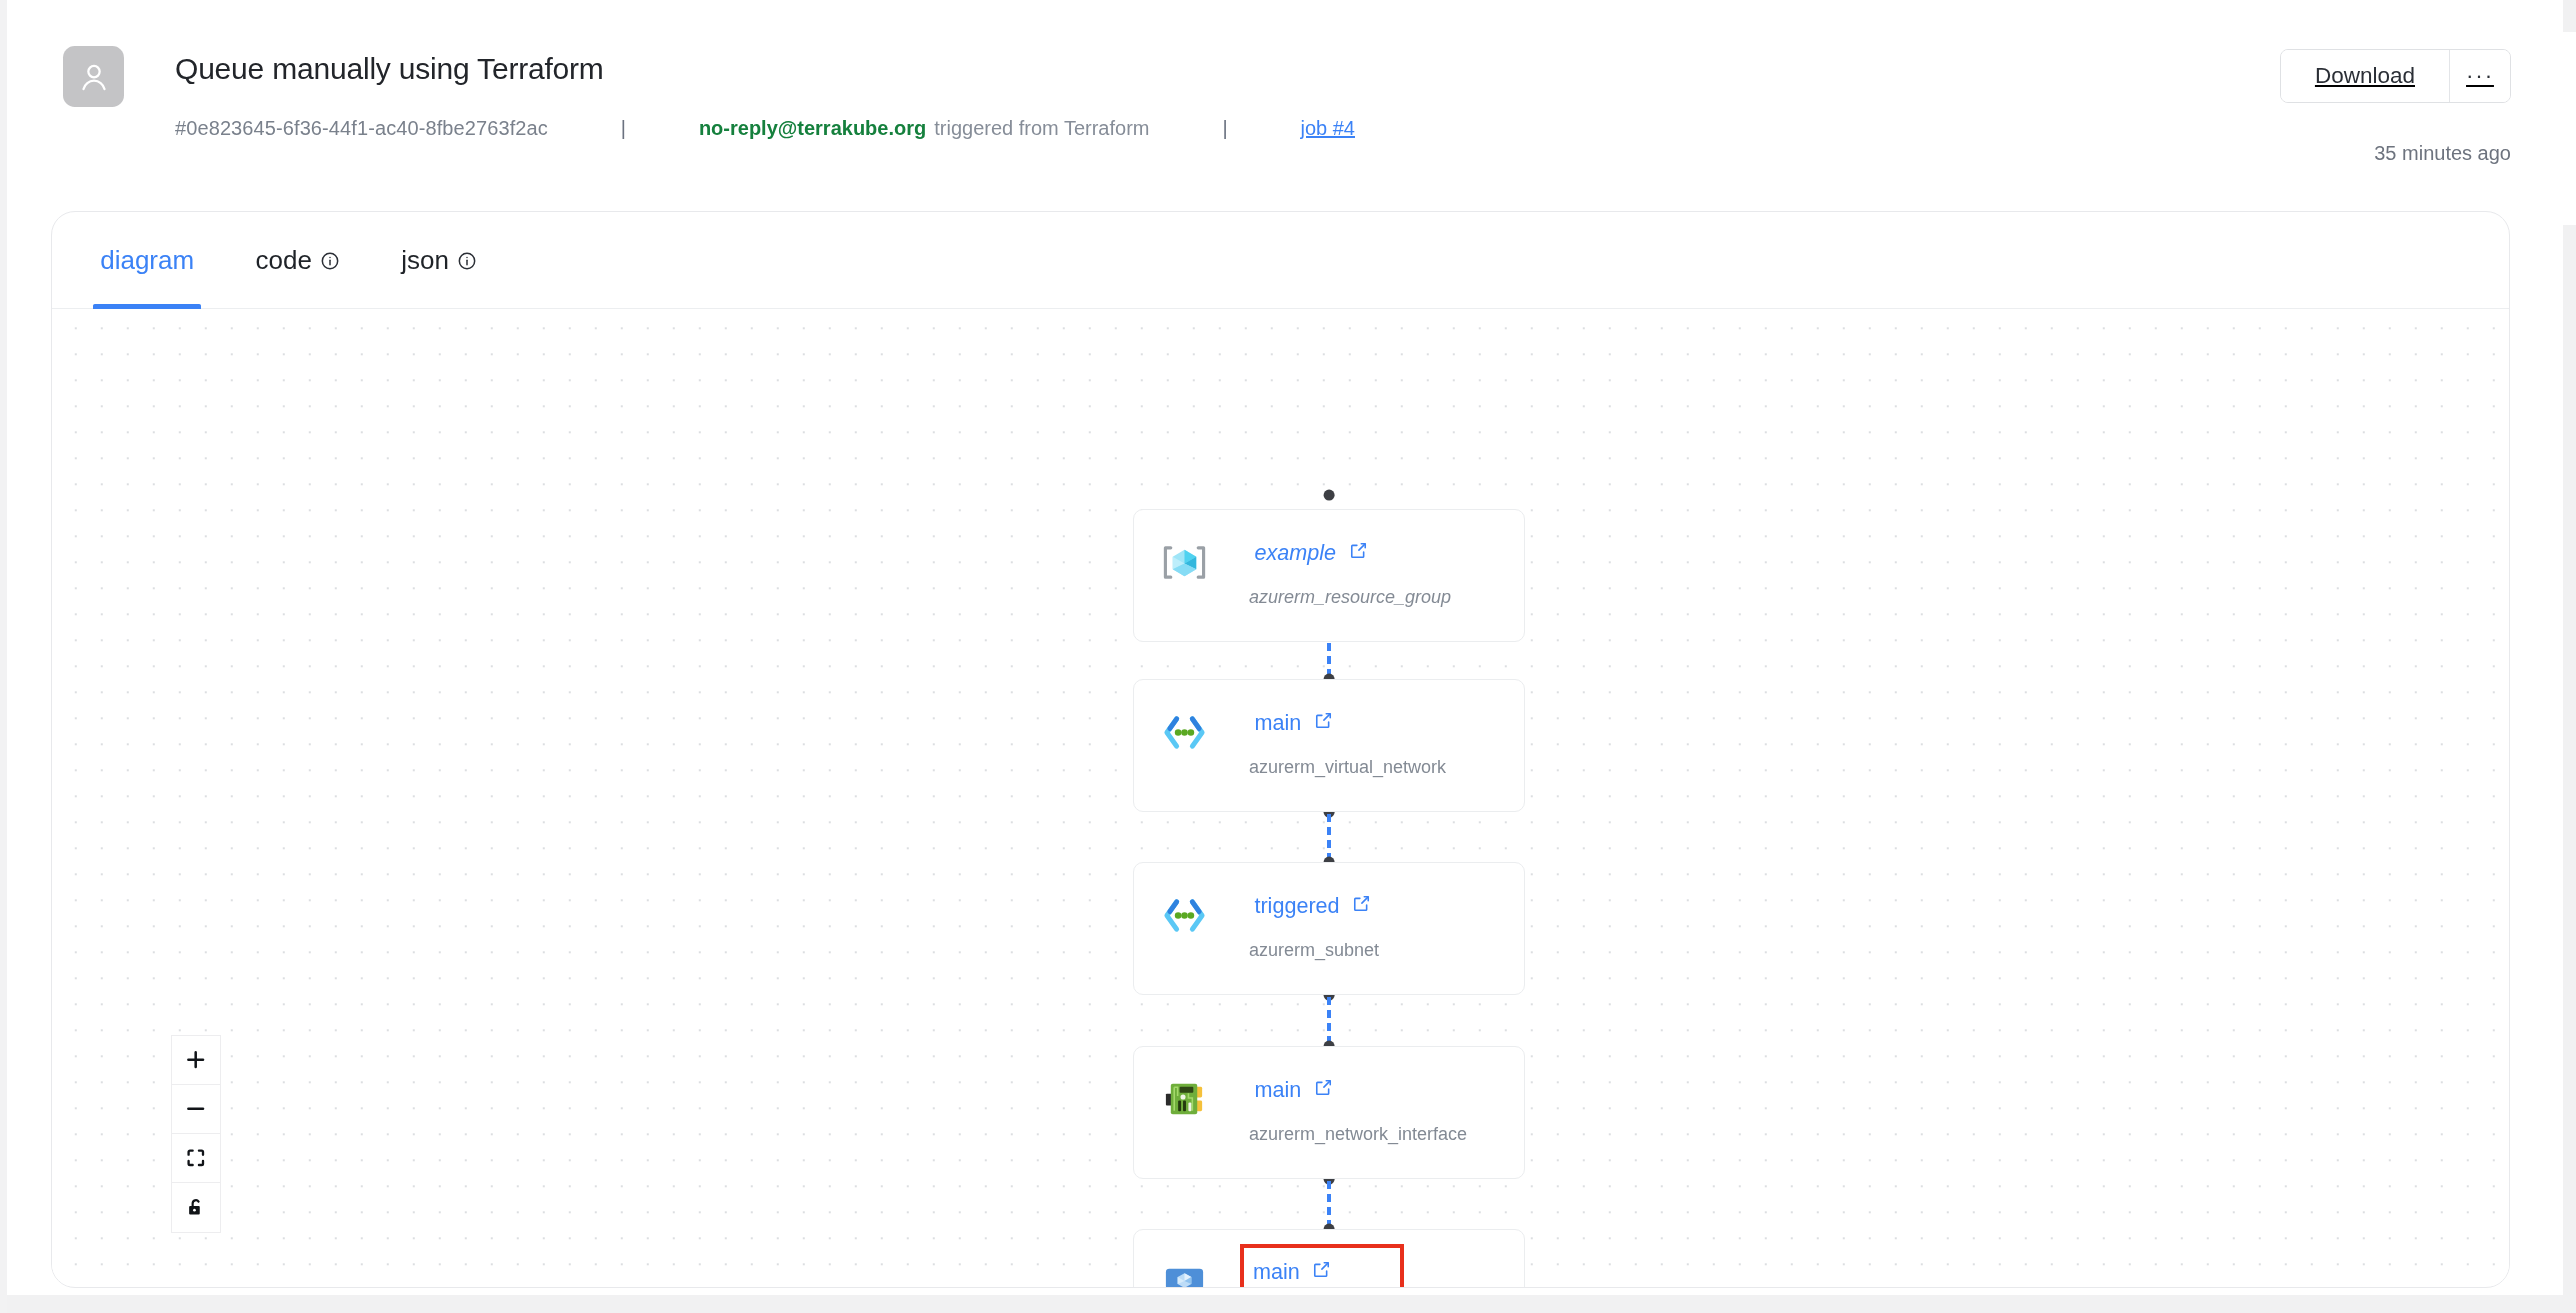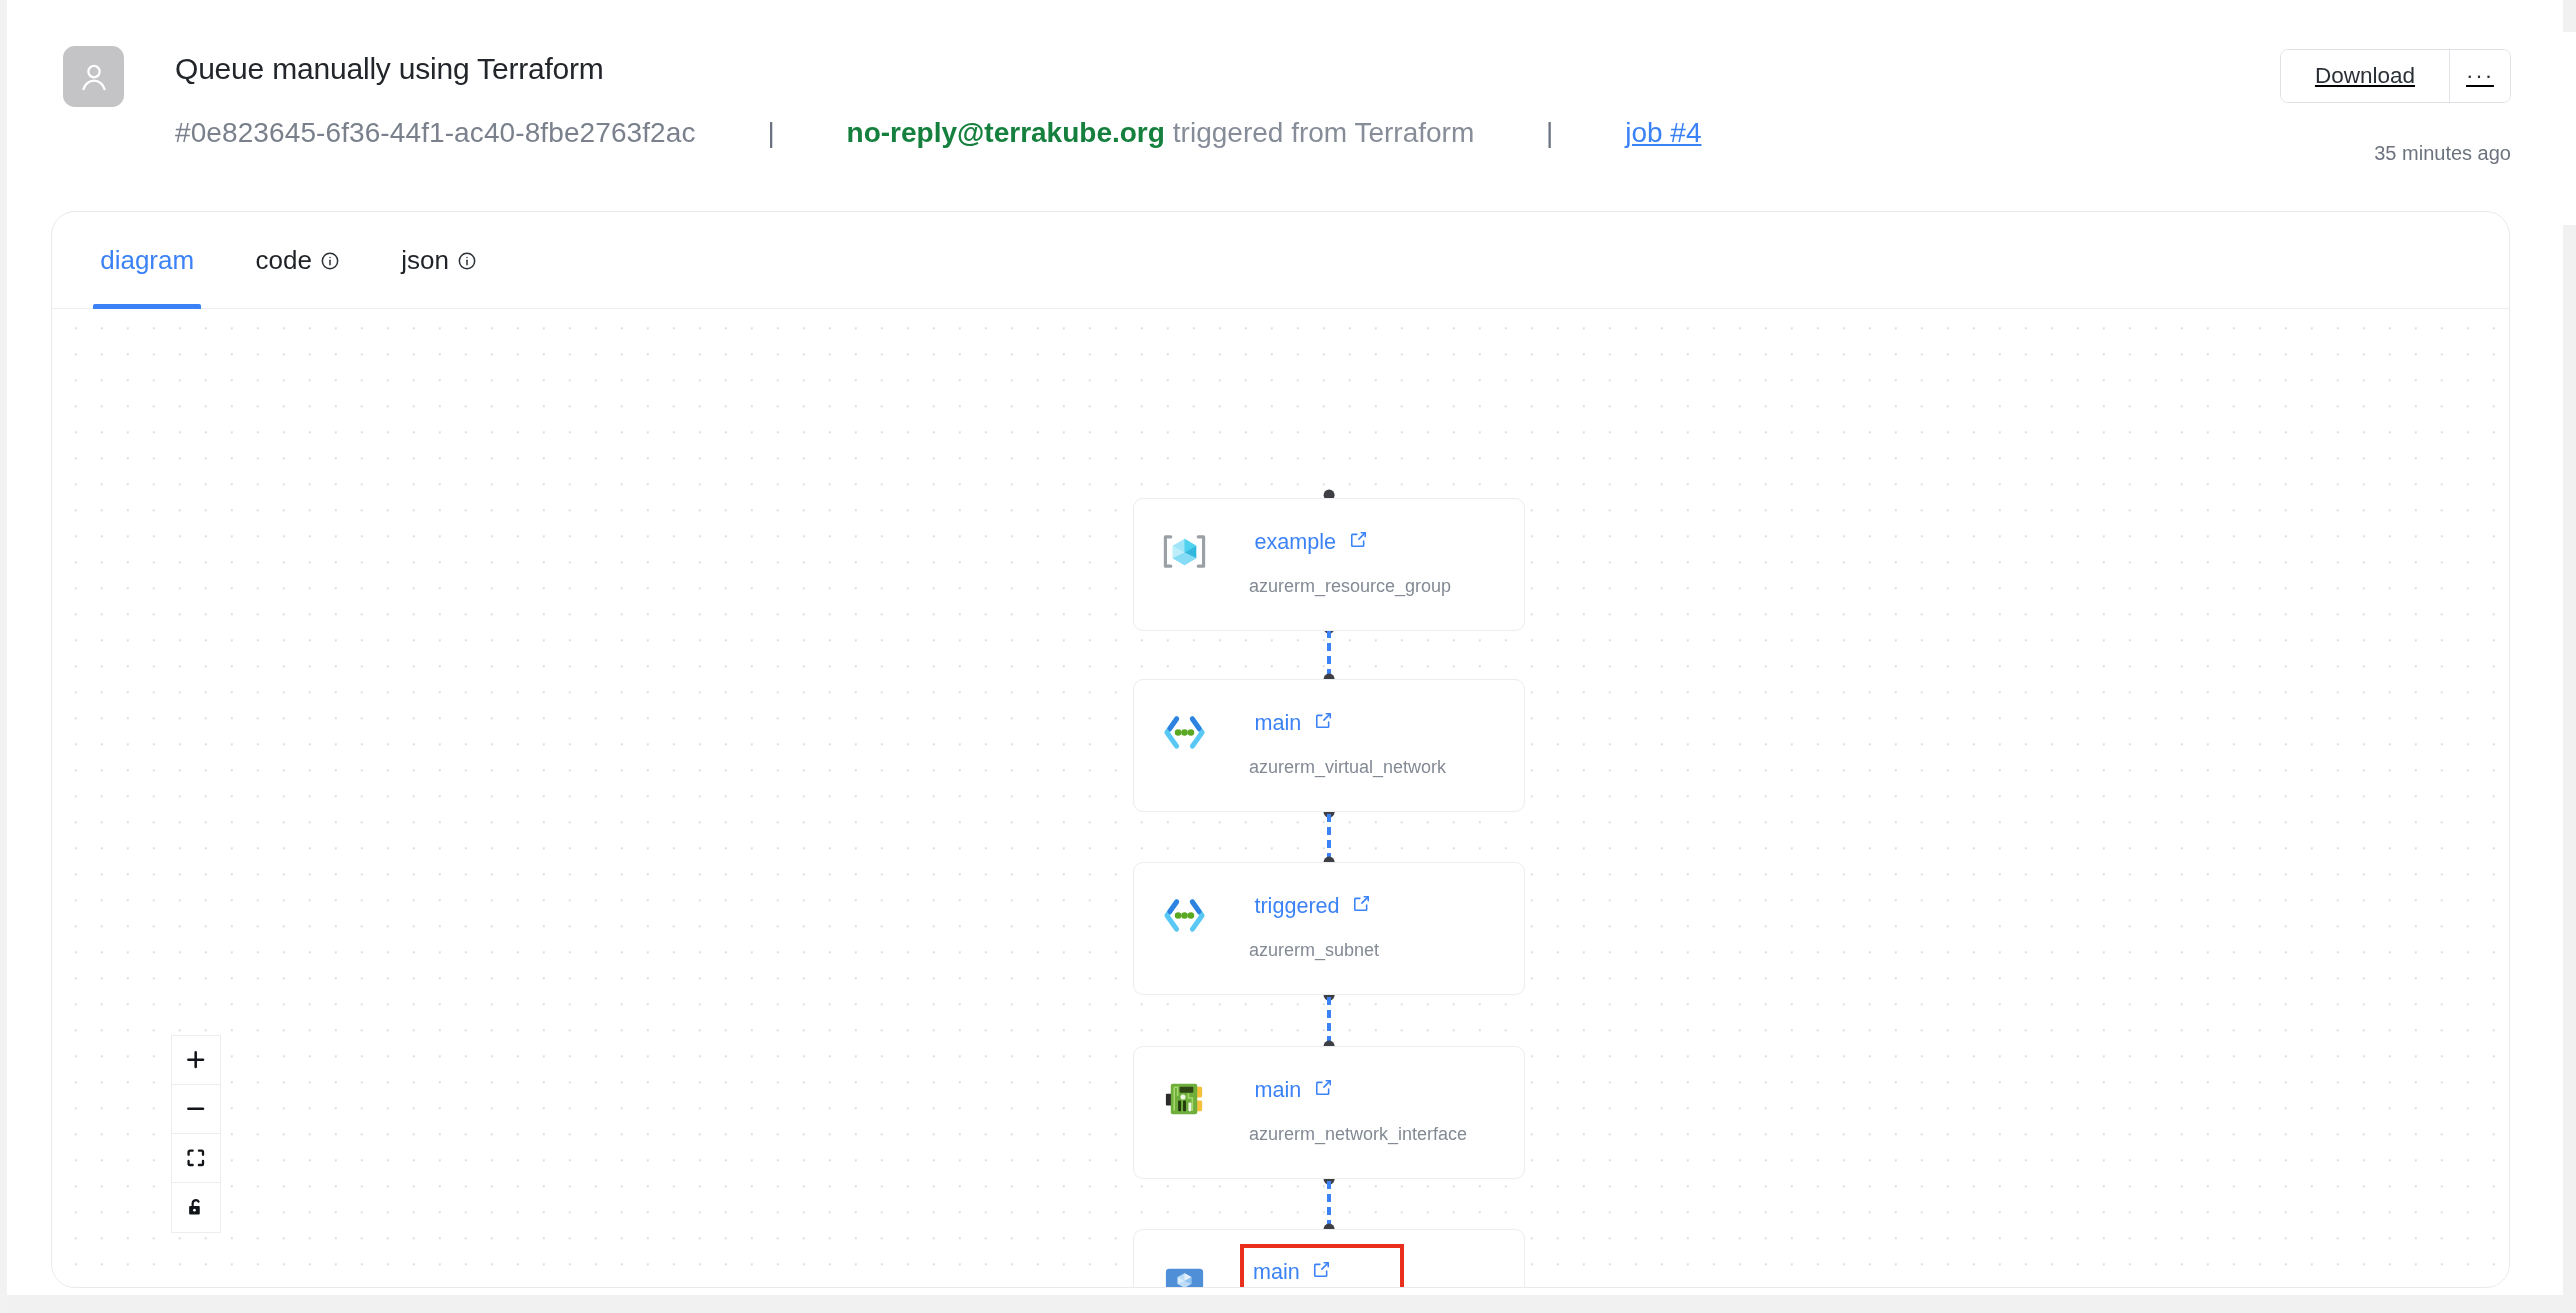--- a/index.html
+++ b/index.html
@@ -68,21 +68,21 @@
     color: #22252a;
     letter-spacing: -0.2px;
     white-space: nowrap;
   }
 
   .meta-row {
     position: absolute;
     left: 153px; top: 85px;
     display: flex;
     align-items: flex-start;
-    font-size: 28px;
+    font-size: 20px;
     color: #6b7280;
     white-space: nowrap;
   }
   .meta-id {
     color: #7a818c;
     letter-spacing: 0.1px;
   }
   .sep-gap-a { width: 151px; text-align: center; }
   .sep-gap-b { width: 151px; text-align: center; }
   .meta-actor {
@@ -365,21 +365,21 @@
       <div class="handle" style="left:1277px; top:503px;"></div>
       <div class="edge" style="left:1277px; top:505px; height:47px;"></div>
       <div class="handle" style="left:1277px; top:553px;"></div>
       <div class="handle" style="left:1277px; top:686px;"></div>
       <div class="edge" style="left:1277px; top:688px; height:47px;"></div>
       <div class="handle" style="left:1277px; top:737px;"></div>
       <div class="handle" style="left:1277px; top:870px;"></div>
       <div class="edge" style="left:1277px; top:872px; height:47px;"></div>
       <div class="handle" style="left:1277px; top:920px;"></div>
 
-      <div class="node" style="left:1081px; top:189px;">
+      <div class="node" style="left:1081px; top:200px;font-style:italic;">
         <div class="node-inner">
           <span class="node-icon">
             <svg width="47" height="47" viewBox="0 0 48 48">
               <path d="M10 9 L4.5 9 L4.5 39 L10 39" fill="none" stroke="#9aa0a6" stroke-width="3.2" stroke-linecap="round" stroke-linejoin="round"></path>
               <path d="M38 9 L43.5 9 L43.5 39 L38 39" fill="none" stroke="#9aa0a6" stroke-width="3.2" stroke-linecap="round" stroke-linejoin="round"></path>
               <polygon points="24,11 36,18 36,31 24,38 12,31 12,18" fill="#9fe5f7"></polygon>
               <polygon points="24,11 36,18 24,25" fill="#4fd2f0"></polygon>
               <polygon points="24,25 36,18 36,31" fill="#32b7dd"></polygon>
               <polygon points="24,25 12,18 12,31" fill="#bdeefb"></polygon>
               <polygon points="24,25 12,31 24,38 36,31" fill="#86dcf5"></polygon>

